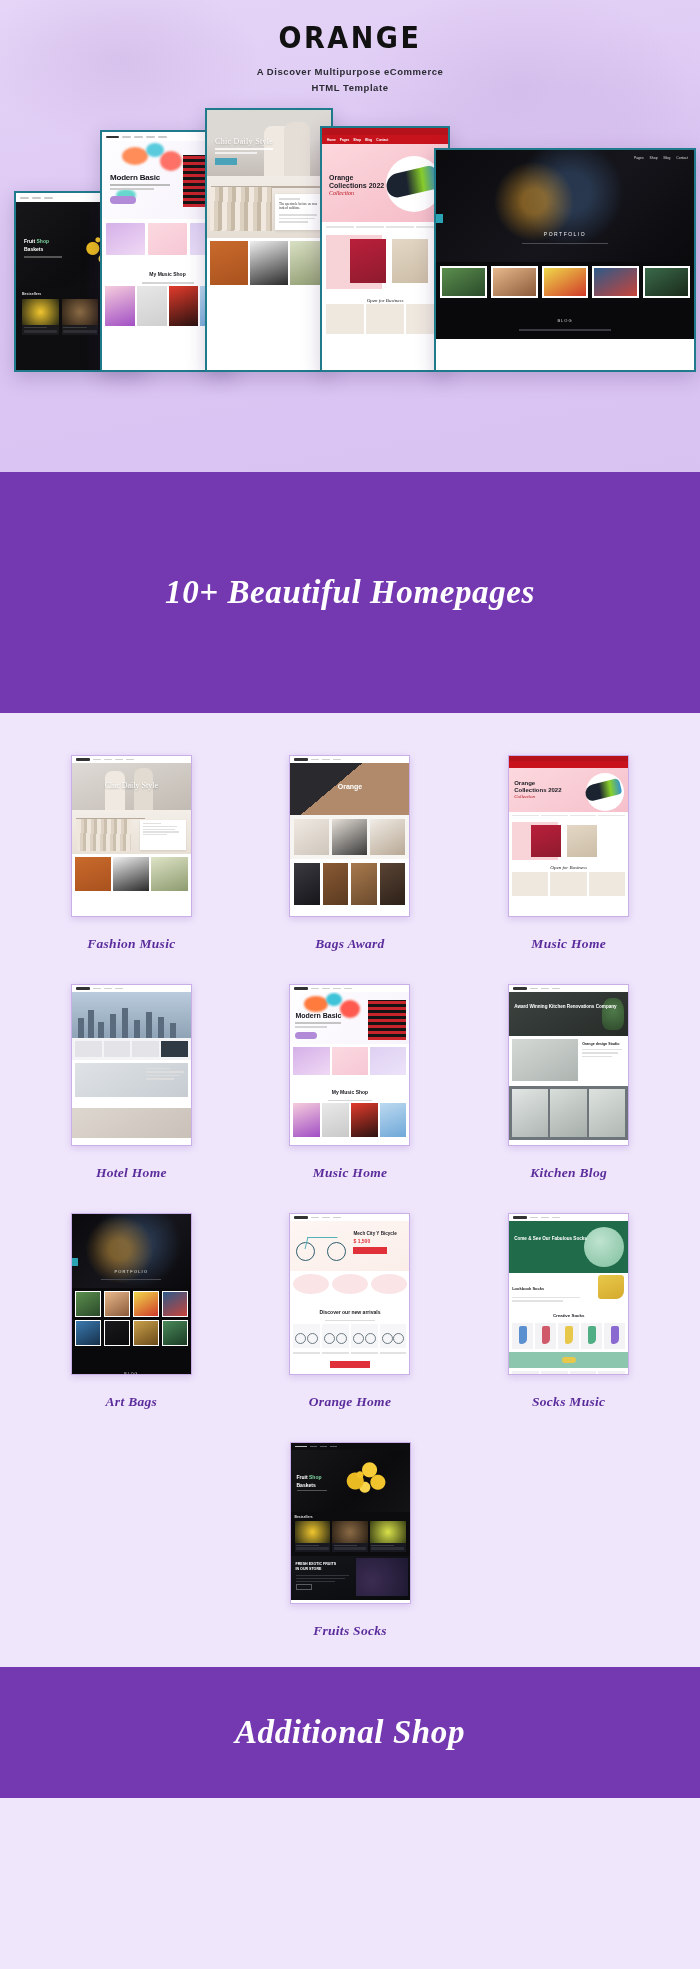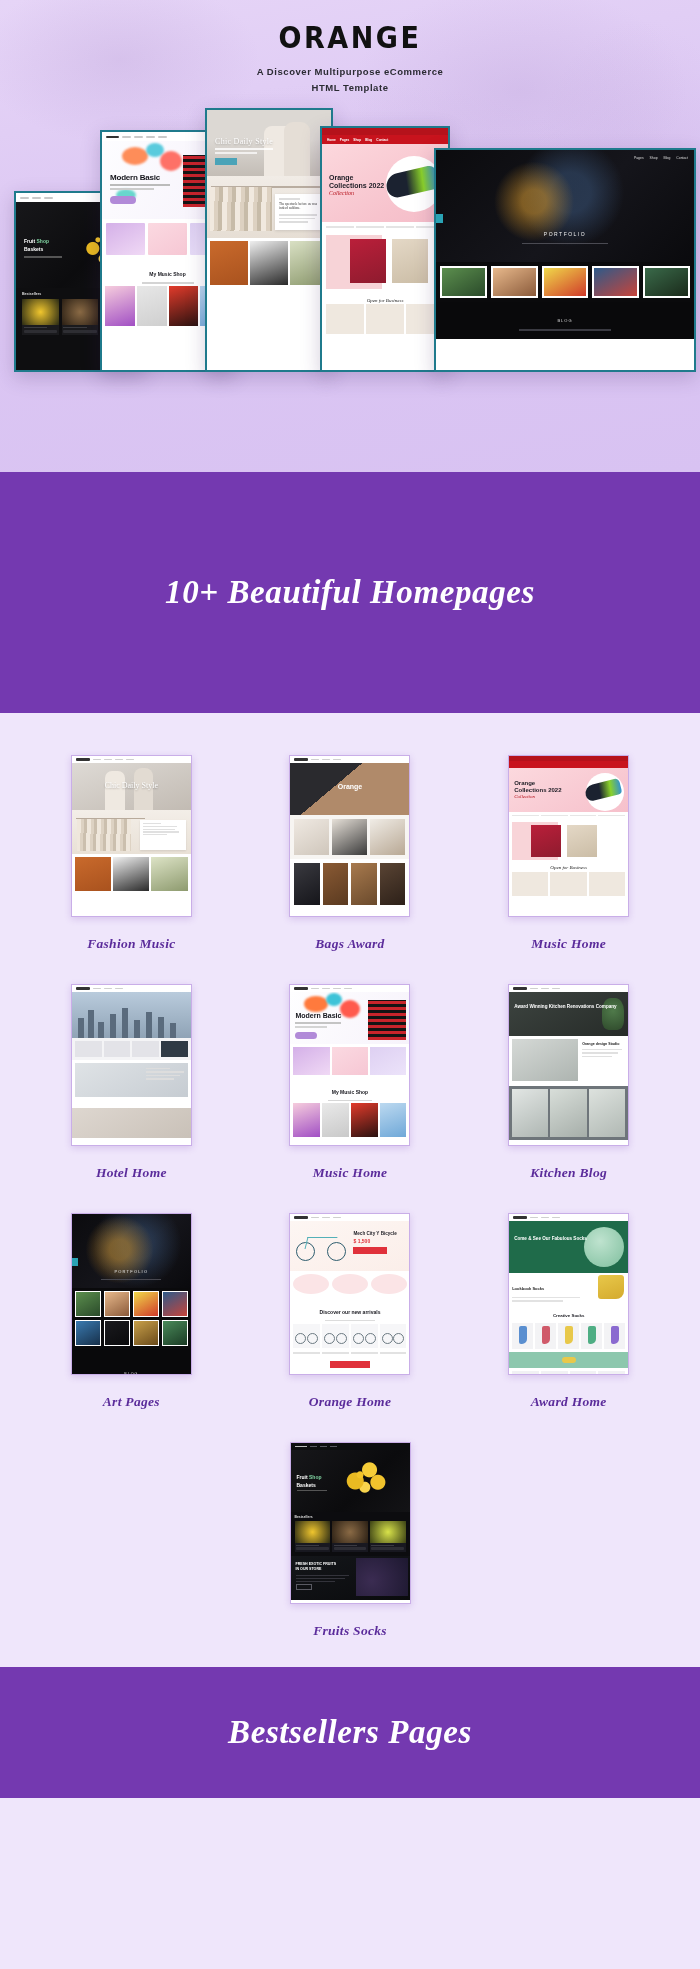--- a/index.html
+++ b/index.html
@@ -799,21 +799,21 @@
               <div class="f" style="background:linear-gradient(150deg,#f0d94a,#d03a2a)"></div>
               <div class="f" style="background:linear-gradient(150deg,#2d5a8a,#c8443a)"></div>
               <div class="f" style="background:linear-gradient(150deg,#3a7ab0,#17304a)"></div>
               <div class="f" style="background:linear-gradient(150deg,#1a1a1e,#0a0a0c)"></div>
               <div class="f" style="background:linear-gradient(150deg,#c8a04a,#6a4a1a)"></div>
               <div class="f" style="background:linear-gradient(150deg,#4a8a5a,#1a3a24)"></div>
             </div>
             <div class="t-ar-blog"><b>BLOG</b></div>
           </div>
         </div>
-        <div class="thumb-label">Art Pages</div>
+        <div class="thumb-label">Art Bags</div>
       </div>
 
       <div class="cell">
         <div class="thumb">
           <div class="tn">
             <div class="navrow">
                 <span class="lg"></span>
                 <i></i>
                 <i></i>
                 <i></i>
@@ -892,21 +892,21 @@
                 <div class="y"></div>
               </div>
             <div class="t-so-row">
               <div class="g"></div>
                 <div class="g"></div>
               <div class="g"></div>
                 <div class="g"></div>
             </div>
           </div>
         </div>
-        <div class="thumb-label">Award Home</div>
+        <div class="thumb-label">Socks Music</div>
       </div>
     </div>
 
     <div class="row-single">
       <div class="cell">
         <div class="thumb">
           <div class="tn">
             <div class="t-fr-nav">
                 <i style="background:#bbb;width:12px"></i>
                 <i></i>
@@ -955,17 +955,17 @@
               <div class="btn"></div>
             </div>
           </div>
         </div>
         <div class="thumb-label">Fruits Socks</div>
       </div>
     </div>
   </section>
 
   <section class="band band-2">
-    <h2 class="band-title">Bestsellers Pages</h2>
+    <h2 class="band-title">Additional Shop</h2>
   </section>
 
   <div class="bottom-pad"></div>
 </div>
 
 </body></html>

